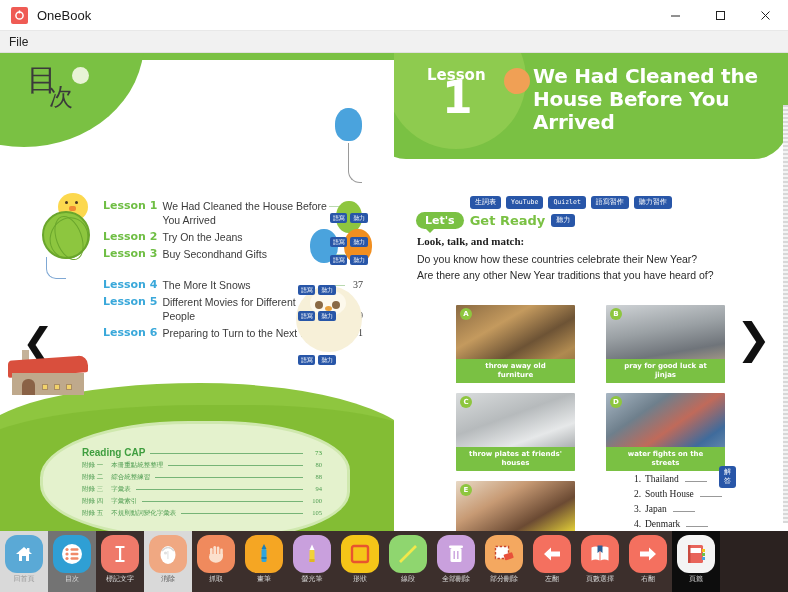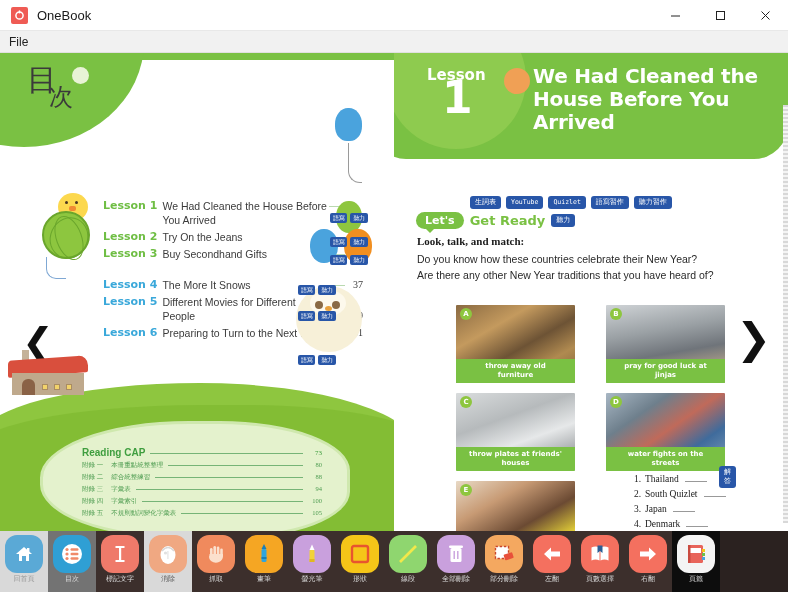--- a/index.html
+++ b/index.html
@@ -698,21 +698,21 @@
 
     <div class="ans-block">
       <span class="ans-btn">解答</span>
       <div class="ans-row">
         <span class="ans-num">1.</span>
         <span class="ans-name">Thailand</span>
         <span class="ans-blank"></span>
       </div>
       <div class="ans-row">
         <span class="ans-num">2.</span>
-        <span class="ans-name">South Quizlet</span>
+        <span class="ans-name">South House</span>
         <span class="ans-blank"></span>
       </div>
       <div class="ans-row">
         <span class="ans-num">3.</span>
         <span class="ans-name">Japan</span>
         <span class="ans-blank"></span>
       </div>
       <div class="ans-row">
         <span class="ans-num">4.</span>
         <span class="ans-name">Denmark</span>

